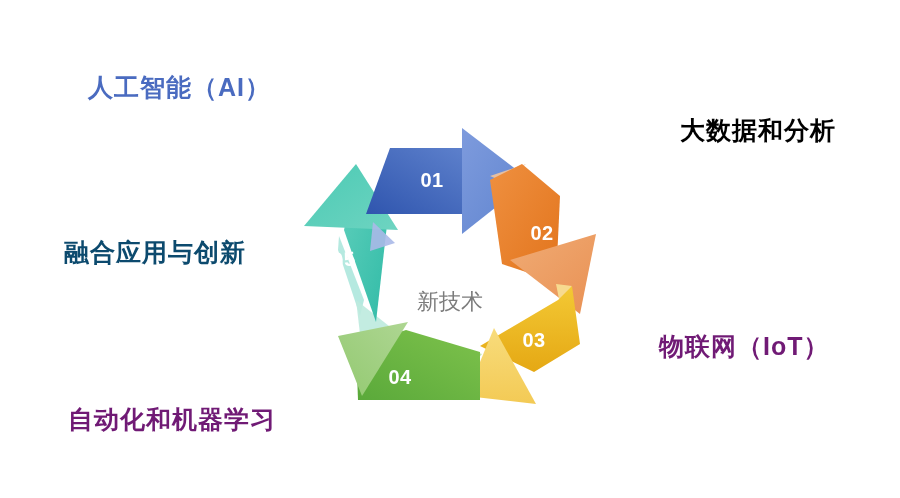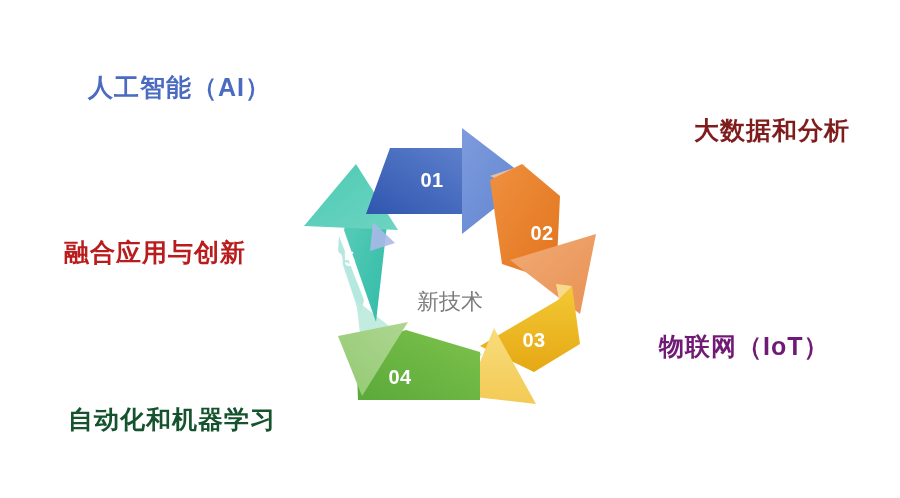--- a/index.html
+++ b/index.html
@@ -22,24 +22,24 @@
   .label {
     position: absolute;
     font-weight: bold;
     font-size: 25px;
     letter-spacing: 1px;
     white-space: nowrap;
     line-height: 1.1;
     font-family: "Liberation Sans", "DejaVu Sans", sans-serif;
   }
   .label-ai       { left: 88px;  top: 74px;  color: #4a6bc0; }
-  .label-bigdata  { left: 694px; top: 117px; color: #7f1d1d; }
+  .label-bigdata  { left: 680px; top: 117px; color: #000000; }
   .label-iot      { left: 659px; top: 333px; color: #701a75; }
-  .label-auto     { left: 68px;  top: 406px; color: #14532d; }
-  .label-fusion   { left: 64px;  top: 239px; color: #b91c1c; }
+  .label-auto     { left: 68px;  top: 406px; color: #701a75; }
+  .label-fusion   { left: 64px;  top: 239px; color: #0c4a6e; }
 
   
   #diagram {
     position: absolute;
     left: 294px;
     top: 104px;
     width: 312px;
     height: 312px;
   }
   #diagram svg { display: block; width: 312px; height: 312px; }

